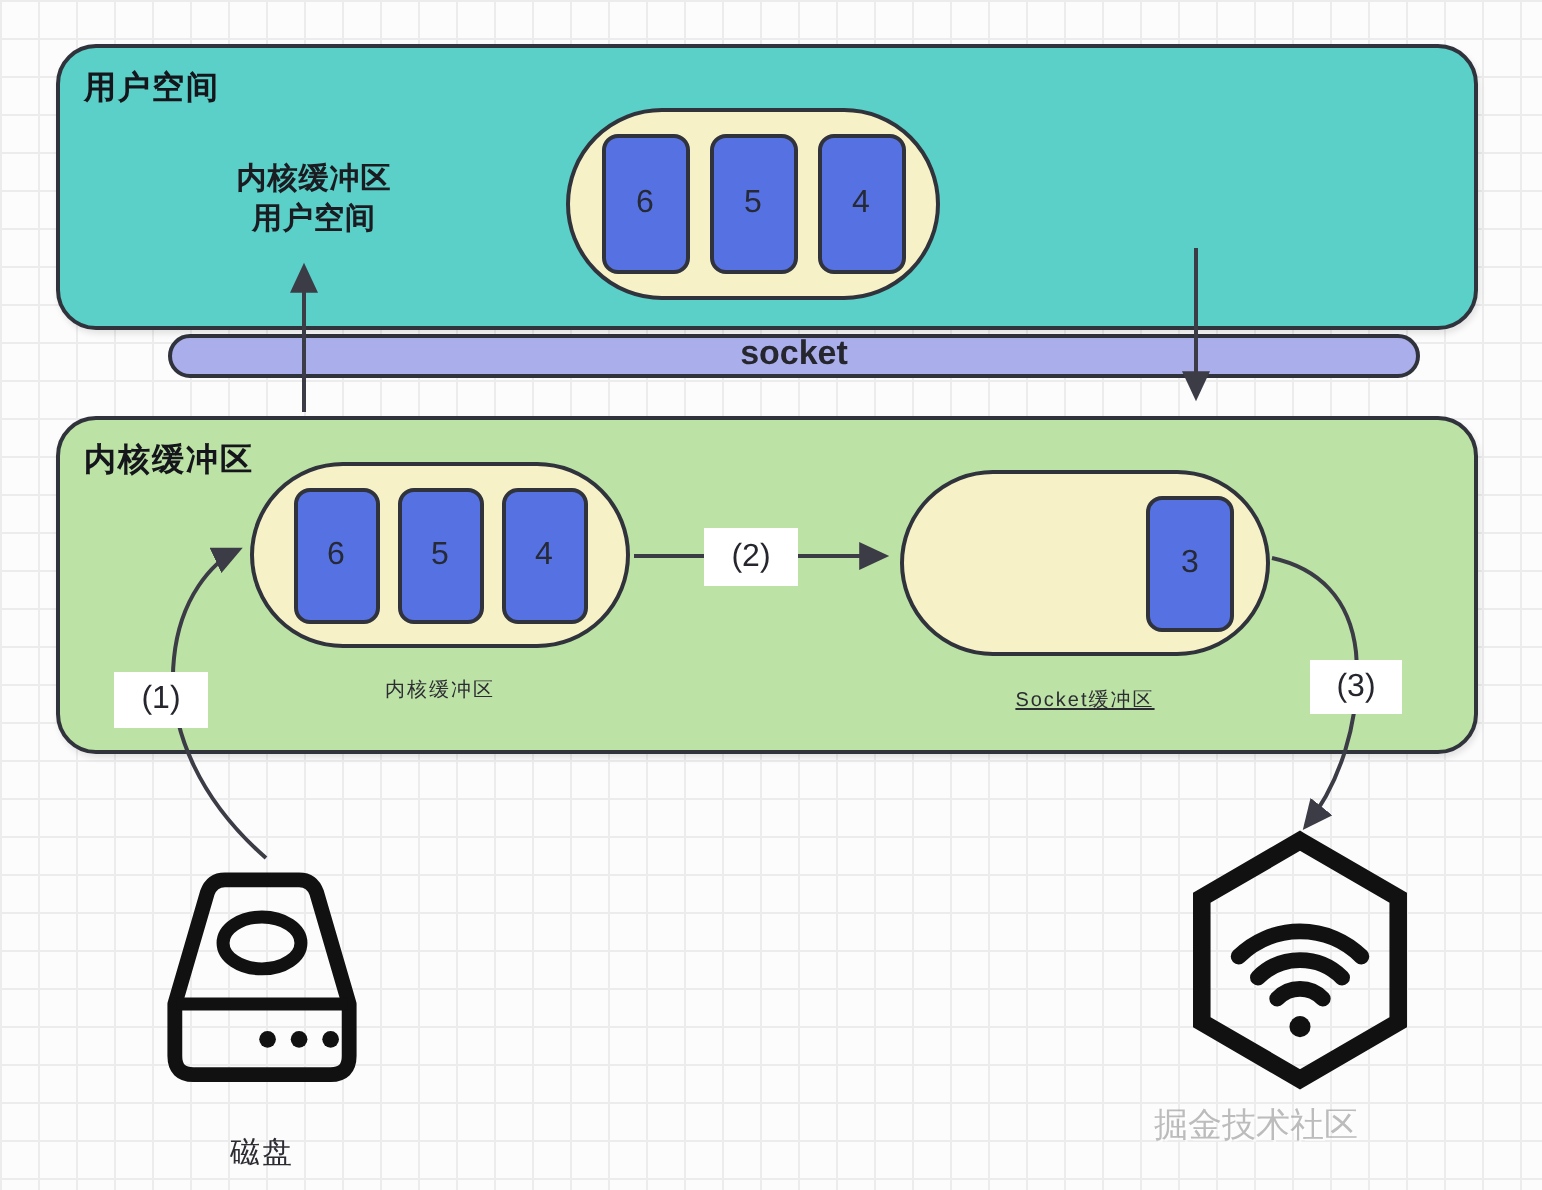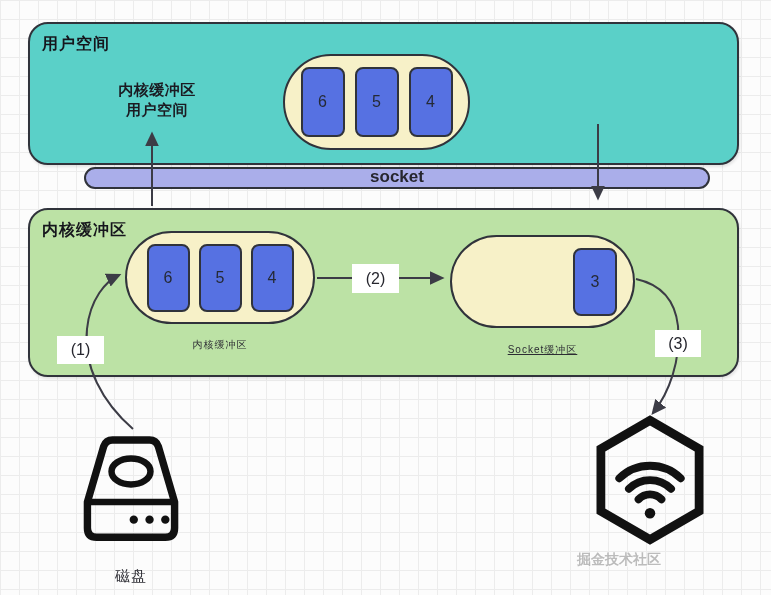--- a/index.html
+++ b/index.html
@@ -70,21 +70,21 @@
   .icon-wrap{position:absolute;z-index:4;}
   .watermark{
     position:absolute;z-index:7;
     font-weight:bold;font-size:26px;letter-spacing:1px;
     color:#cfcfcf;
     text-shadow:-1px -1px 0 #909090, 1px 1px 0 #ffffff;
     white-space:nowrap;
   }
   .watermark-small{
     position:absolute;z-index:6;
-    font-weight:bold;font-size:14px;color:#9a9a9a;opacity:.65;
+    font-weight:normal;font-size:17px;color:#9a9a9a;opacity:.65;
     text-shadow:1px 1px 0 #fff;
     white-space:nowrap;
   }
 </style>
 </head>
 <body>
 
 <div class="canvas">
 
   <div class="space-box user-space">

